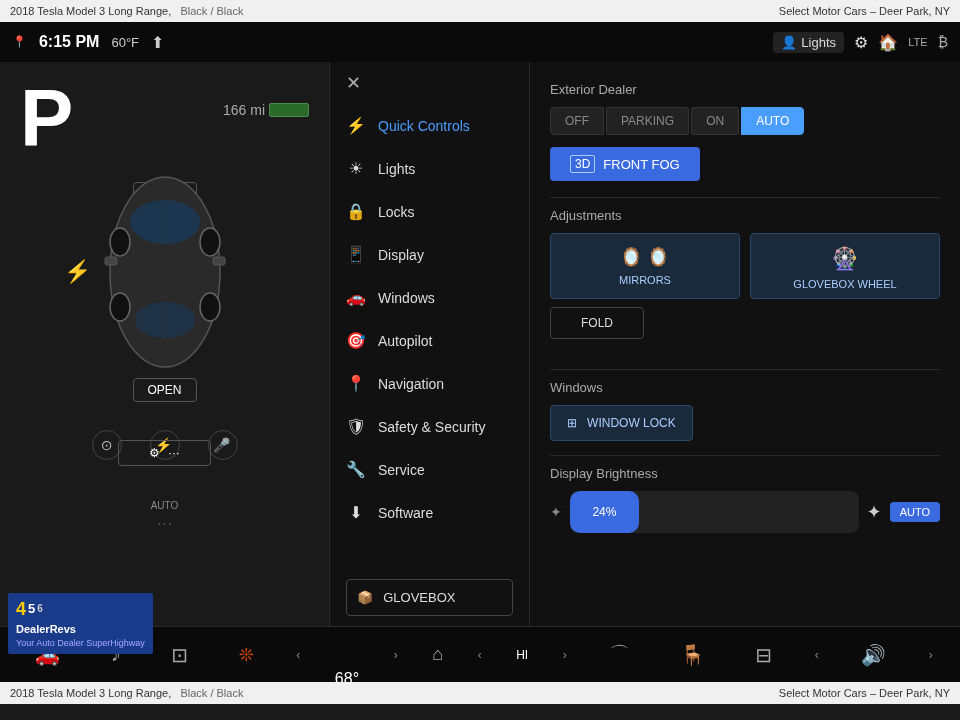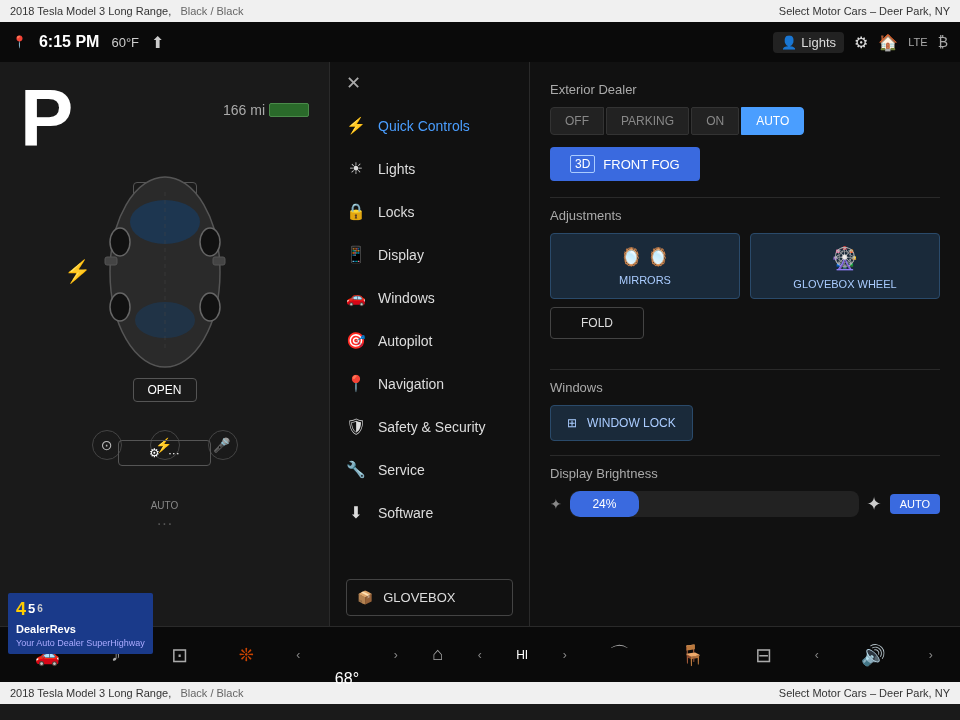--- a/index.html
+++ b/index.html
@@ -288,21 +288,21 @@
     .brightness-row {
       display: flex;
       align-items: center;
       gap: 8px;
       margin-top: 4px;
     }
     .brightness-slider-container {
       flex: 1;
       background: #222;
       border-radius: 8px;
-      height: 26px;
+      height: 42px;
       position: relative;
       overflow: hidden;
     }
     .brightness-fill {
       height: 100%;
       background: #3a6adf;
       border-radius: 10px;
       display: flex;
       align-items: center;
       justify-content: center;

